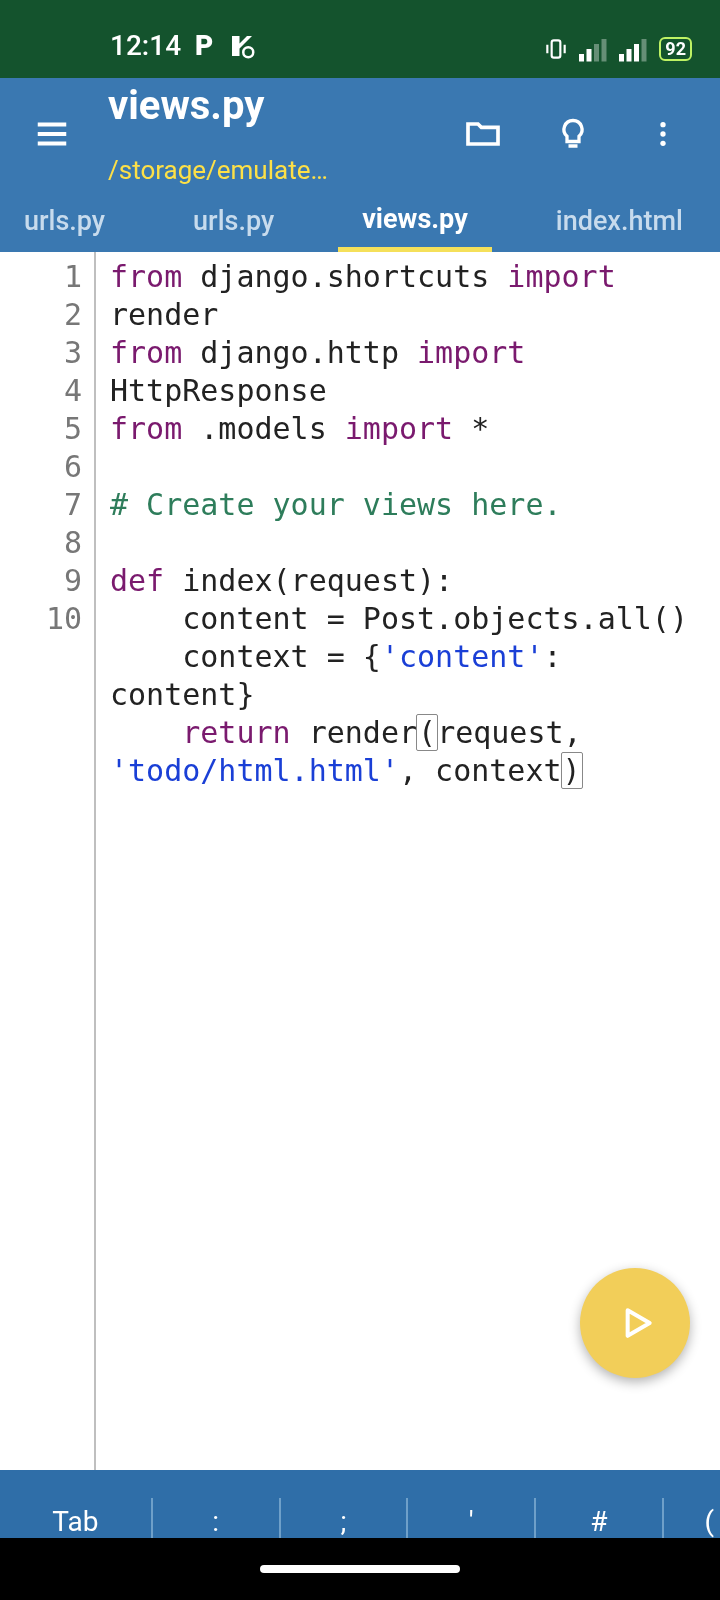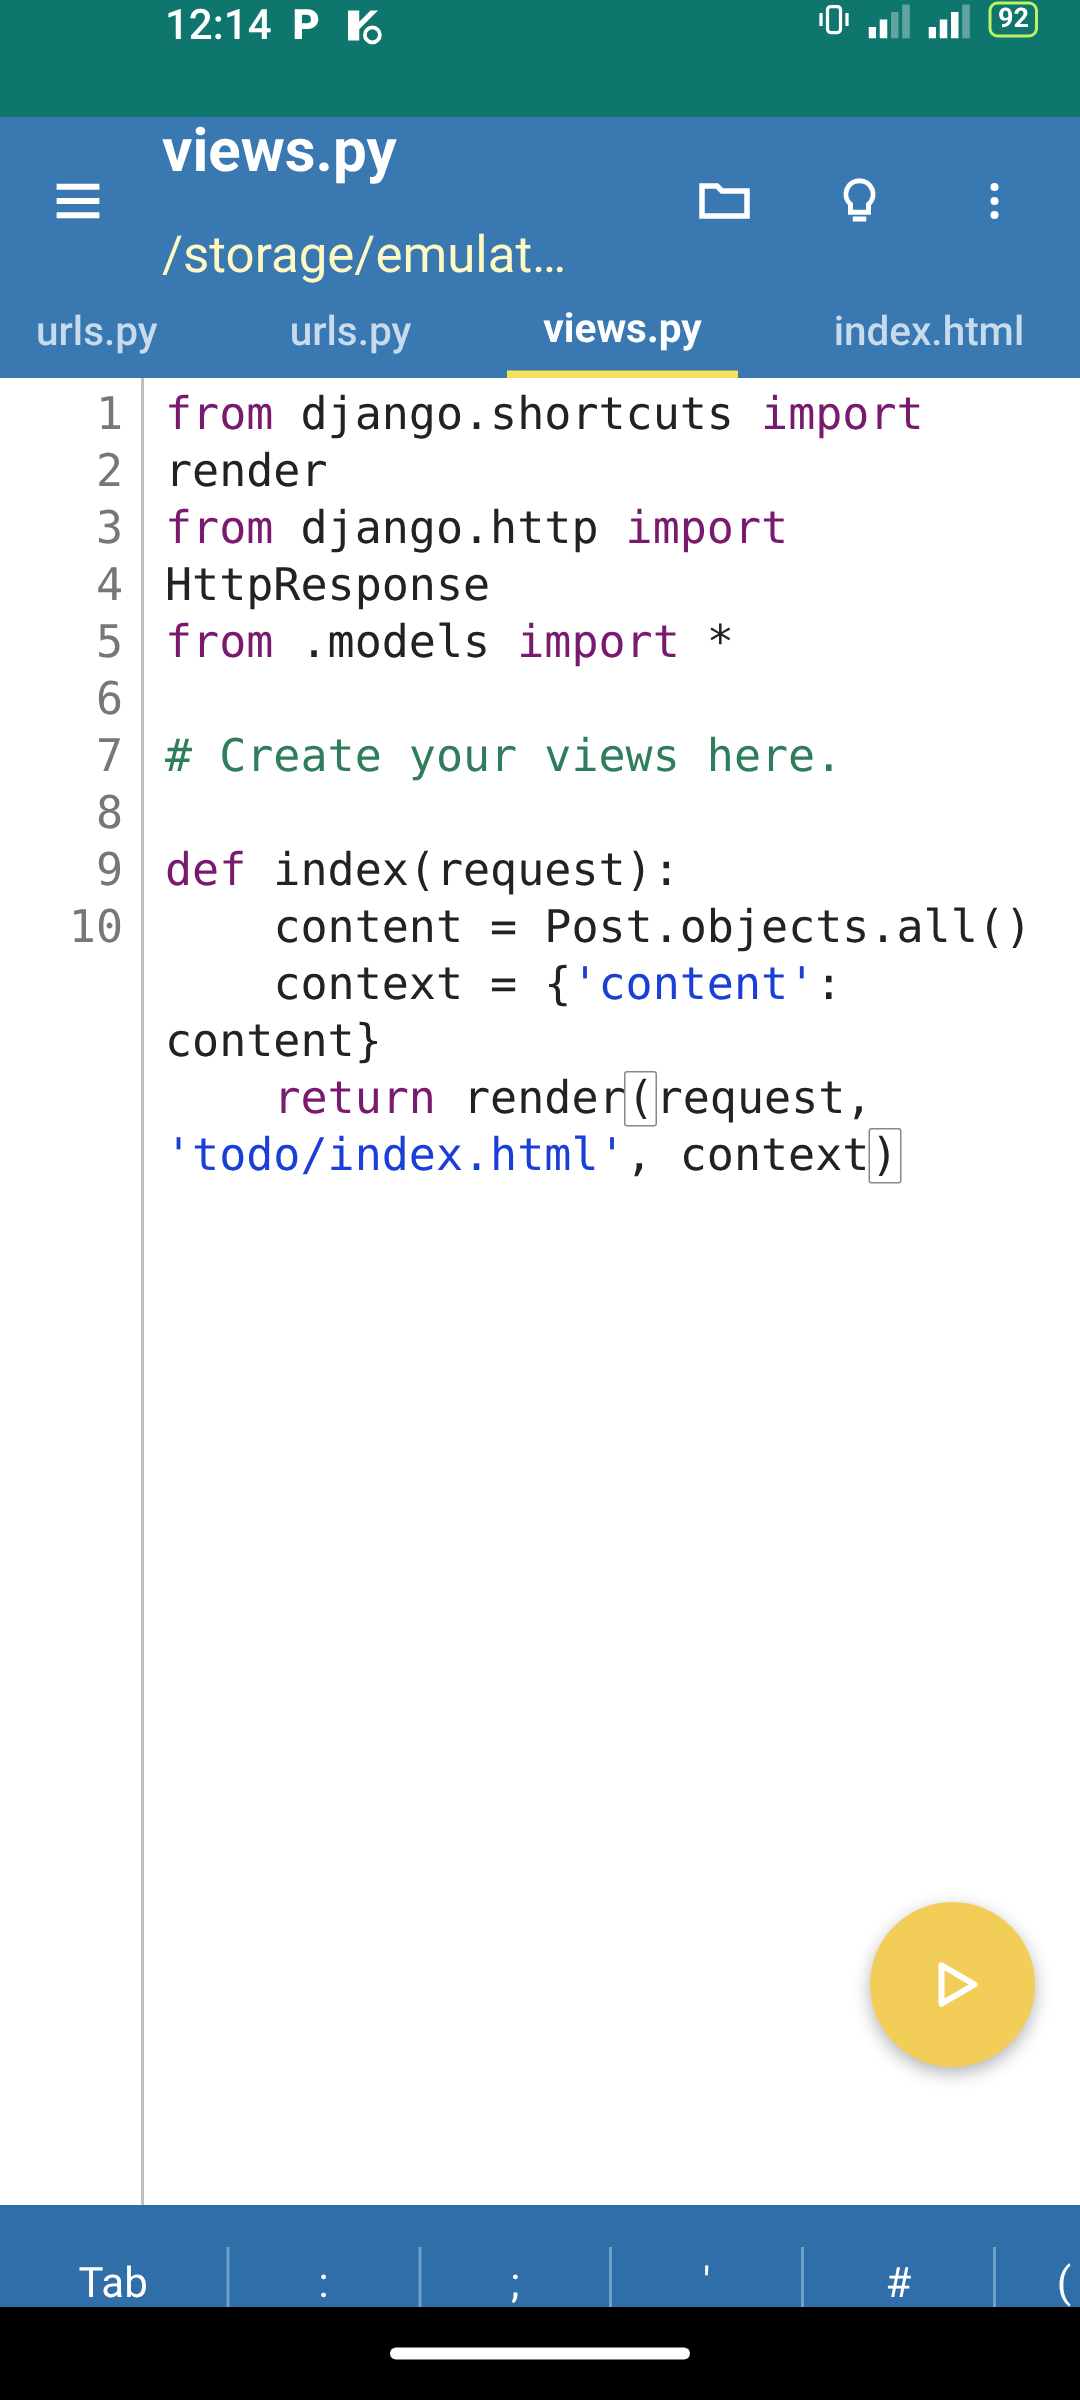--- a/index.html
+++ b/index.html
@@ -1,30 +1,30 @@
 <!DOCTYPE html>
 <html><head>
 <meta charset="utf-8">
 <style>
   * { margin: 0; padding: 0; box-sizing: border-box; }
   html, body { width: 720px; height: 1600px; font-family: Roboto, Arial, sans-serif; overflow: hidden; background: #000; }
   .screen { width: 720px; height: 1600px; display: flex; flex-direction: column; background: #fff; }
 
   
-  .status-bar { height: 78px; background: #0f766e; color: #fff; display: flex; align-items: flex-start; justify-content: space-between; padding: 0 28px 16px 110px; font-size: 28px; font-weight: 500; }
+  .status-bar { height: 78px; background: #14532d; color: #fff; display: flex; align-items: flex-end; justify-content: space-between; padding: 0 28px 16px 110px; font-size: 28px; font-weight: 500; }
   .status-left { display: flex; align-items: center; gap: 14px; }
   .status-right { display: flex; align-items: center; gap: 10px; }
   .battery-box { border: 2px solid #bef264; border-radius: 6px; padding: 0 4px; font-size: 18px; font-weight: 700; line-height: 20px; }
 
   
   .app-bar { height: 112px; background: #3a78b1; color: #fff; display: flex; align-items: center; padding: 0 12px; }
   .hamburger { width: 80px; display: flex; justify-content: center; }
   .app-title-block { flex: 1; padding-left: 16px; min-width: 0; }
   .app-title { font-size: 40px; font-weight: 700; line-height: 1.1; }
-  .app-subtitle { font-size: 34px; color: #fef9c3; white-space: nowrap; overflow: hidden; text-overflow: ellipsis; max-width: 280px; margin-top: 27px; }
+  .app-subtitle { font-size: 26px; color: #fde047; white-space: nowrap; overflow: hidden; text-overflow: ellipsis; max-width: 280px; margin-top: 27px; }
   .app-icon { width: 90px; display: flex; justify-content: center; }
 
   
   .tabs { height: 62px; background: #3a78b1; display: flex; align-items: stretch; gap: 40px; }
   .tab { flex: 0 0 auto; padding: 0 24px; display: flex; align-items: center; justify-content: center; font-size: 27px; color: #c7dbed; font-weight: 500; }
   .tab.active { color: #fff; font-weight: 700; border-bottom: 5px solid #f5e05a; }
 
   
   .editor { flex: 1; display: flex; background: #fff; overflow: hidden; position: relative; }
   .gutter { width: 96px; border-right: 2px solid #bfbfbf; padding-top: 6px; }
@@ -147,21 +147,21 @@
     <div class="code">
       <div class="line"><span class="kw-import">from</span><span> django.shortcuts </span><span class="kw-import">import</span><span> render</span></div>
       <div class="line"><span class="kw-import">from</span><span> django.http </span><span class="kw-import">import</span><span> HttpResponse</span></div>
       <div class="line"><span class="kw-import">from</span><span> .models </span><span class="kw-import">import</span><span> *</span></div>
       <div class="line">&nbsp;</div>
       <div class="line"><span class="comment"># Create your views here.</span></div>
       <div class="line">&nbsp;</div>
       <div class="line"><span class="kw-def">def</span><span> index(request):</span></div>
       <div class="line"><span>    content = Post.objects.all()</span></div>
       <div class="line"><span>    context = {</span><span class="string">'content'</span><span>: content}</span></div>
-      <div class="line"><span class="kw-def">    return</span><span> render</span><span class="bracket">(</span><span>request, </span><span class="string">'todo/index.html'</span><span>, context</span><span class="bracket">)</span></div>
+      <div class="line"><span class="kw-def">    return</span><span> render</span><span class="bracket">(</span><span>request, </span><span class="string">'todo/html.html'</span><span>, context</span><span class="bracket">)</span></div>
     </div>
 
     <div class="fab">
       <svg width="44" height="44" viewBox="0 0 24 24">
           <path fill="none" stroke="#fff" stroke-width="2.2" stroke-linejoin="round" d="M8 5l12 7-12 7z"></path>
         </svg>
     </div>
   </div>
 
   <div class="keyrow">

